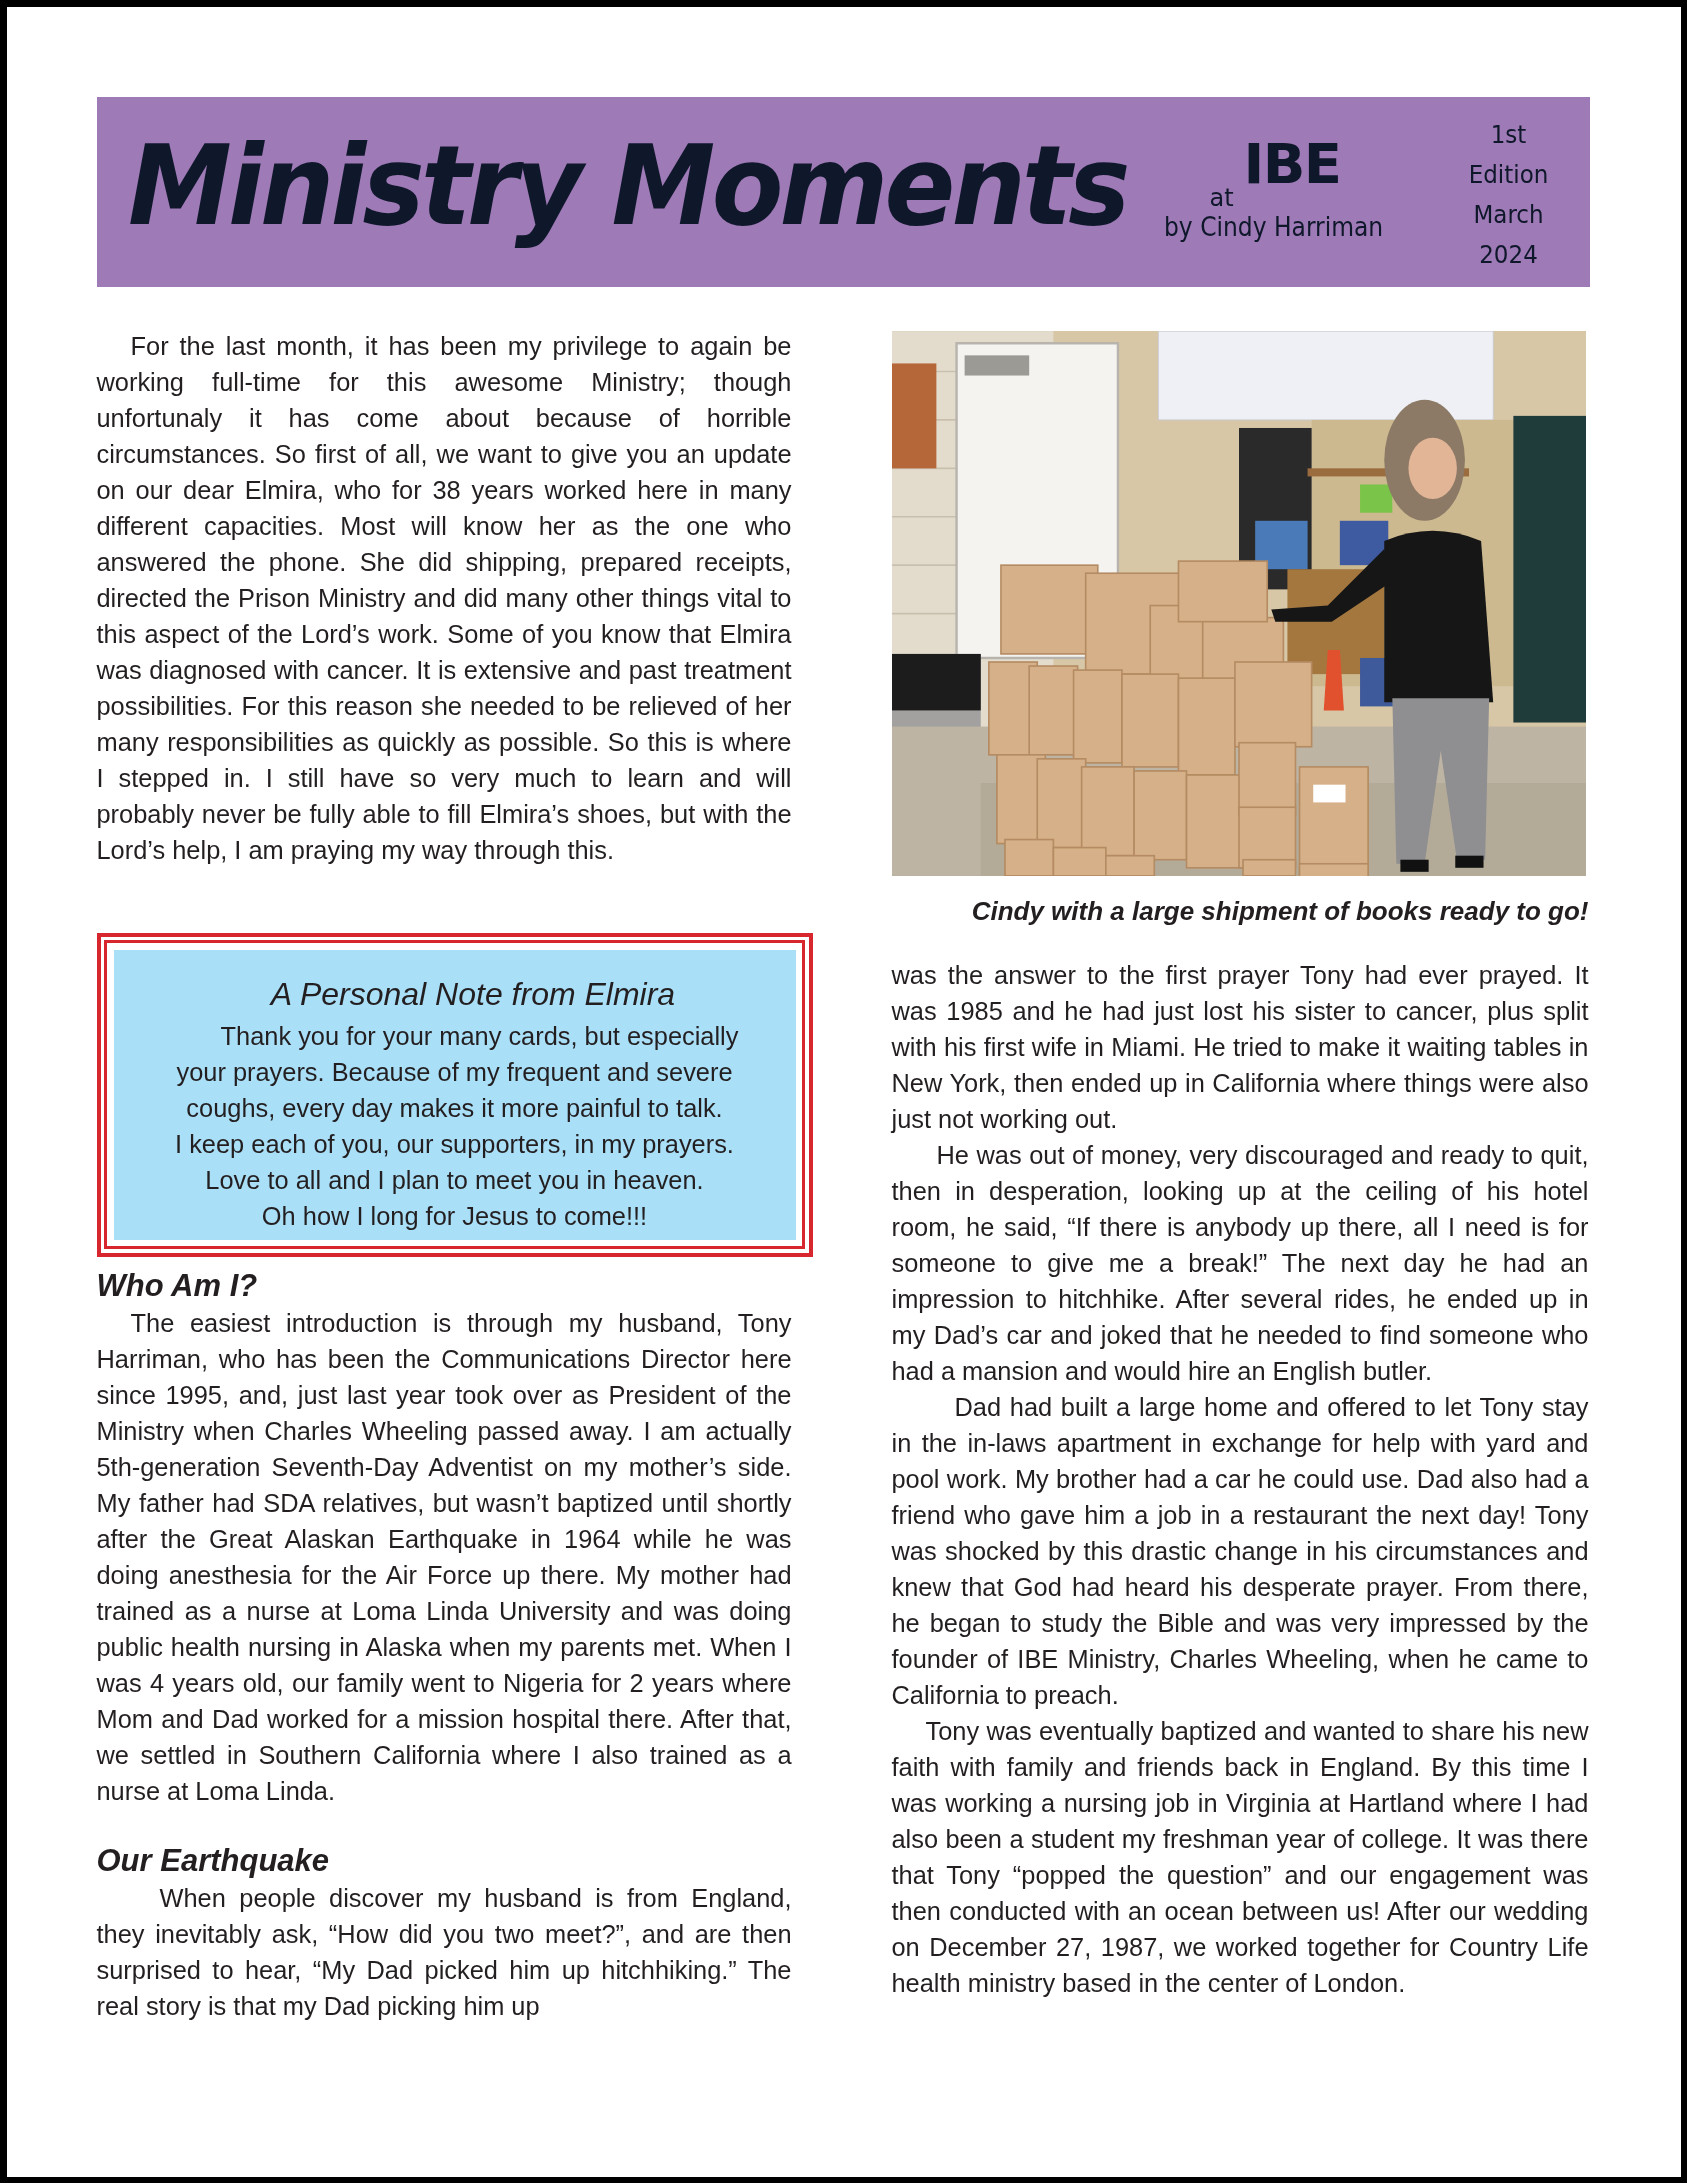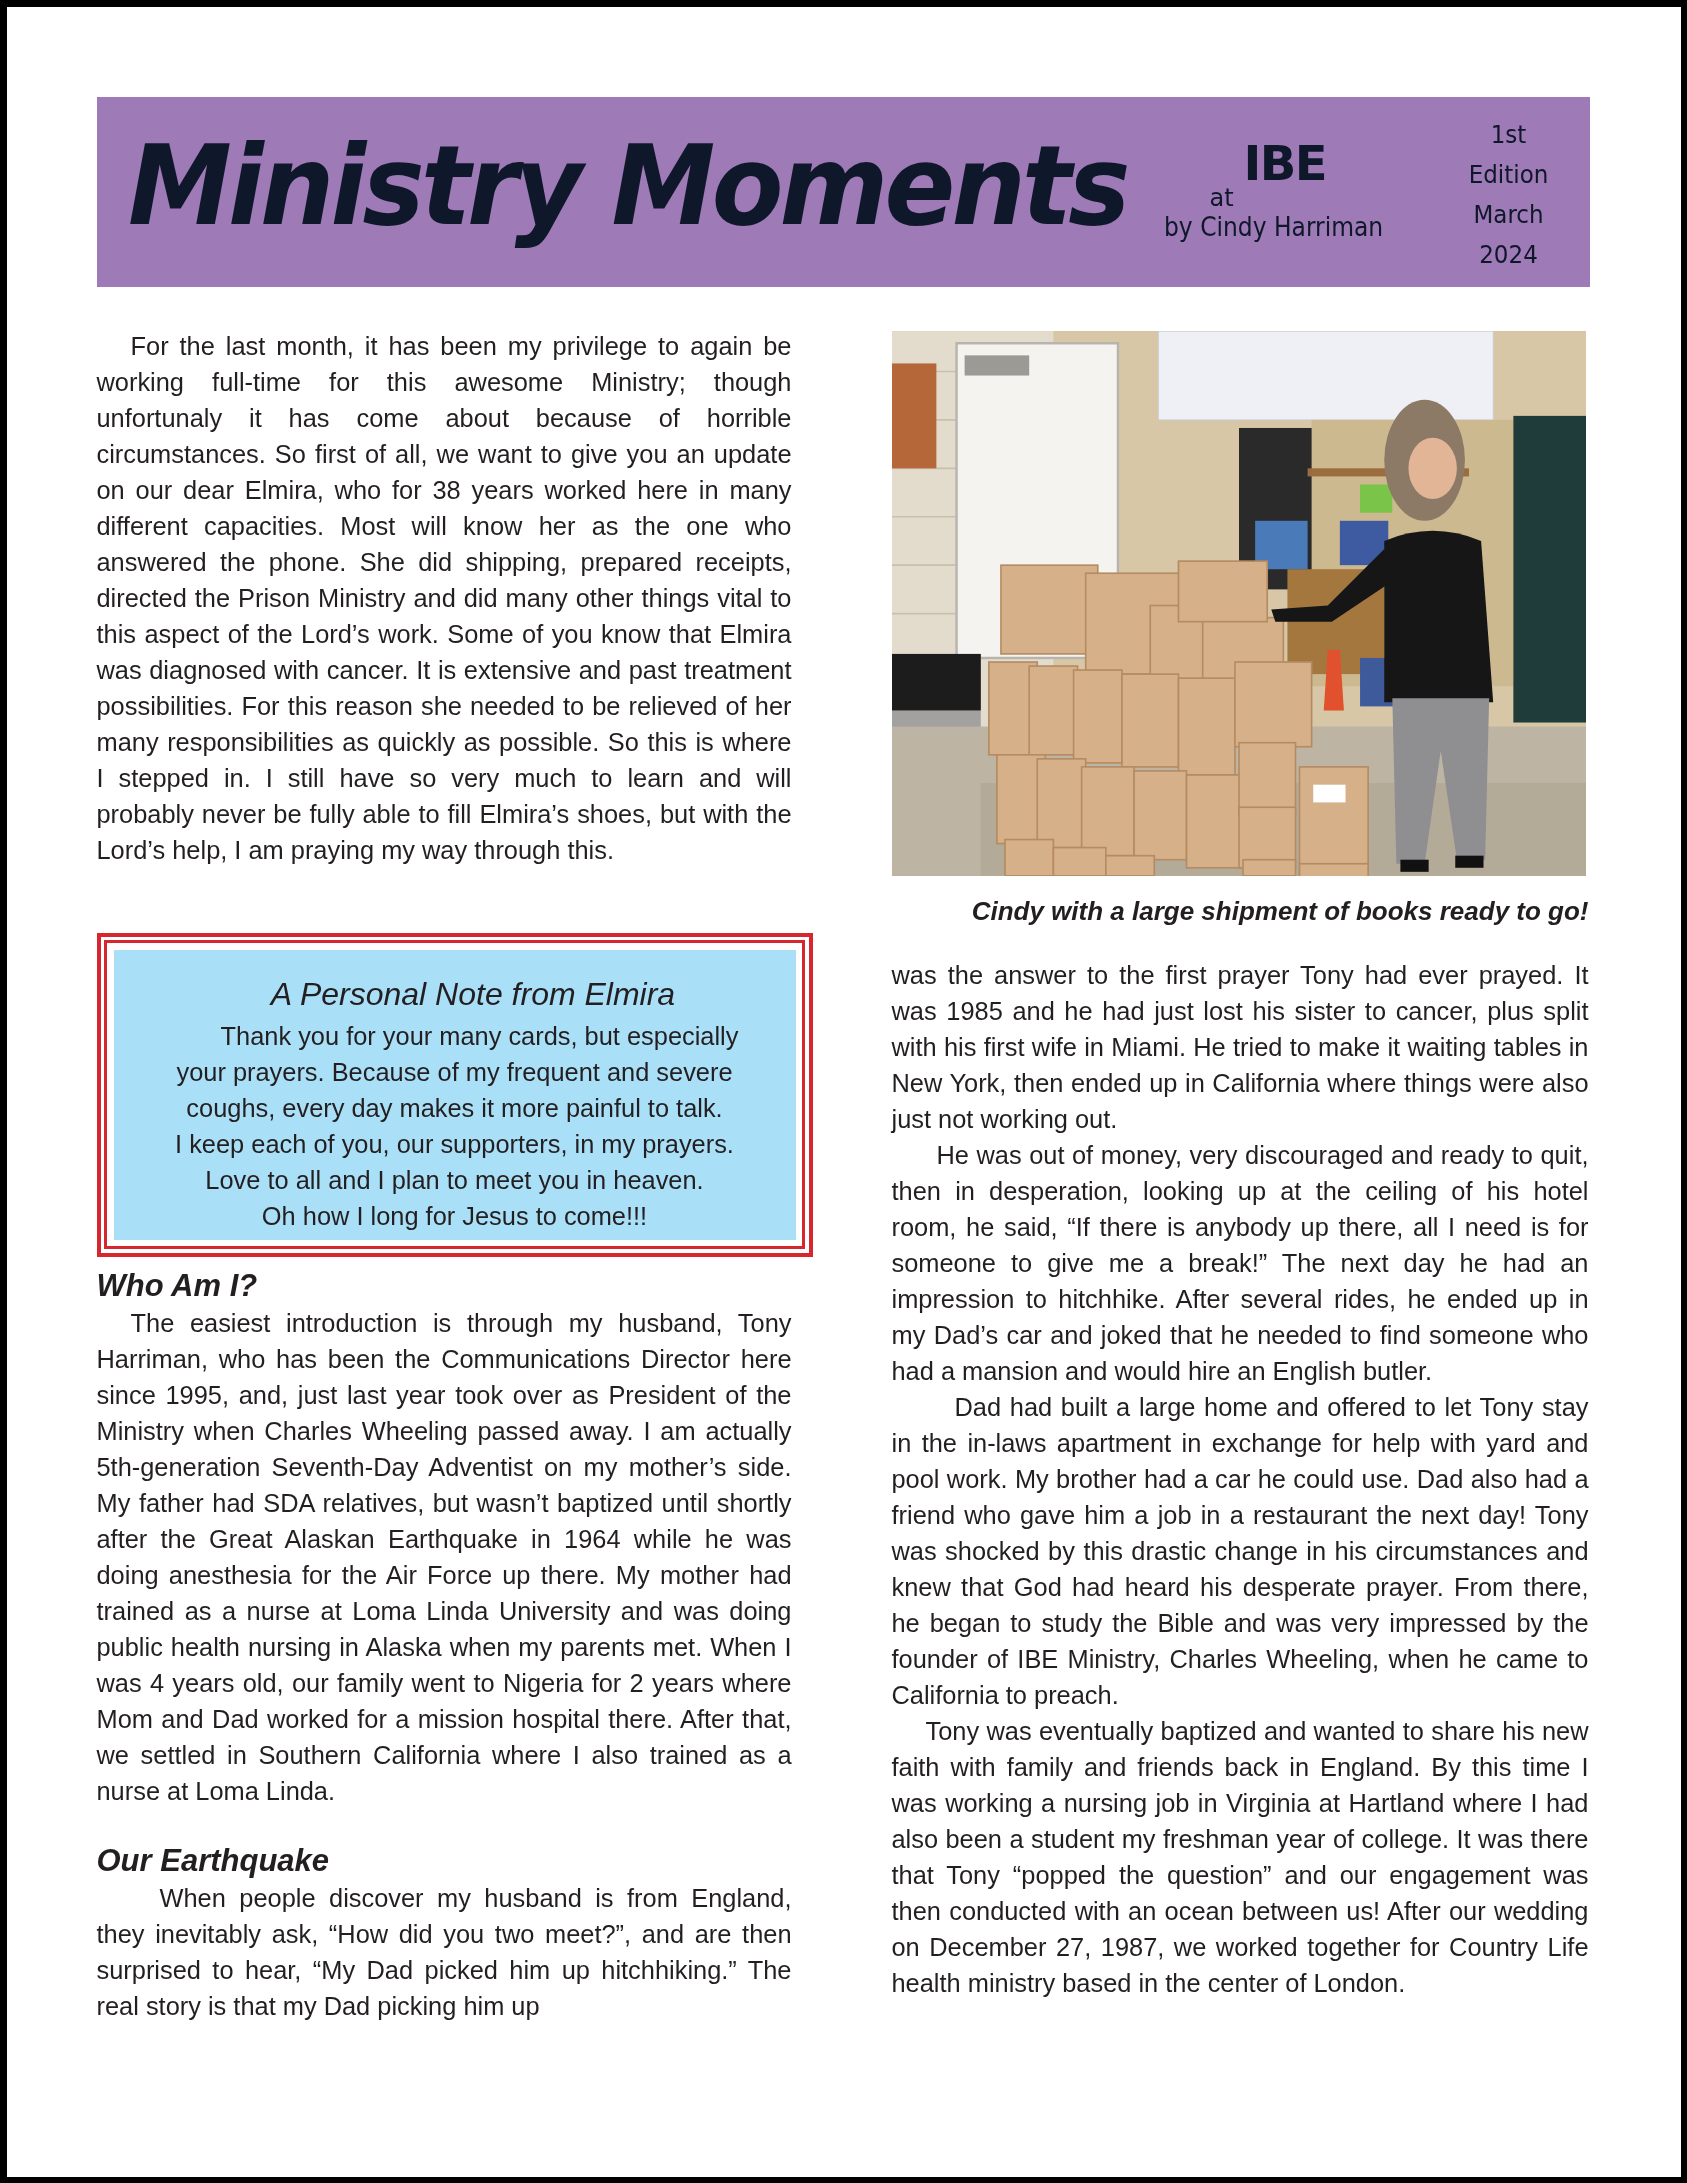--- a/index.html
+++ b/index.html
@@ -32,21 +32,21 @@
     }
     .mast-at {
       position: absolute; left: 1113px; top: 87px;
       font-family: "DejaVu Sans", sans-serif;
       font-size: 24px;
       text-align: right;
     }
     .mast-ibe {
       position: absolute; left: 1147px; top: 26px;
       font-family: "DejaVu Sans", sans-serif;
-      font-weight: bold; font-size: 48px; letter-spacing: -1.6px;
+      font-weight: bold; font-size: 56px; letter-spacing: -1.6px;
       line-height: 81px;
     }
     .mast-byline {
       position: absolute; left: 1067px; top: 115px;
       font-family: "DejaVu Sans", sans-serif;
       font-size: 26px; white-space: nowrap;
       transform: scaleX(0.9); transform-origin: left center;
     }
     .mast-edition {
       position: absolute; left: 1339px; top: 18px;

